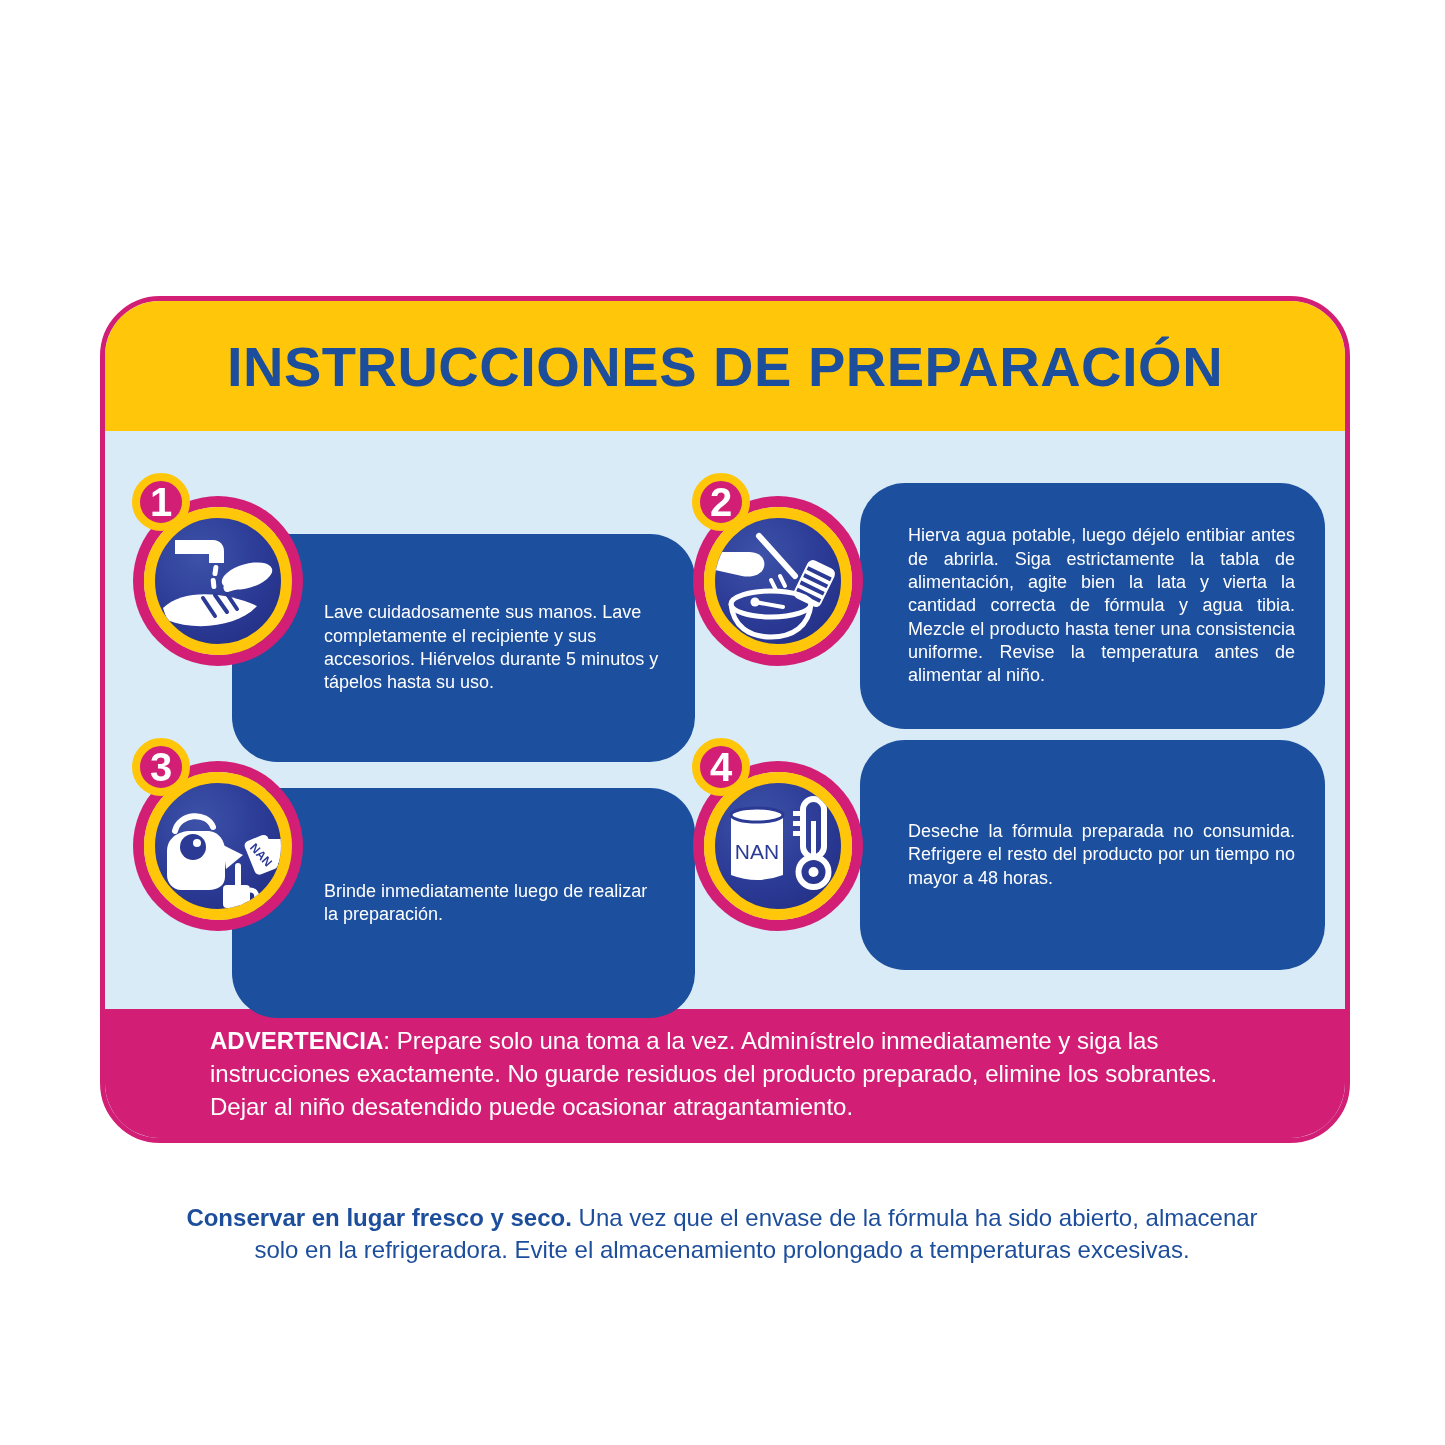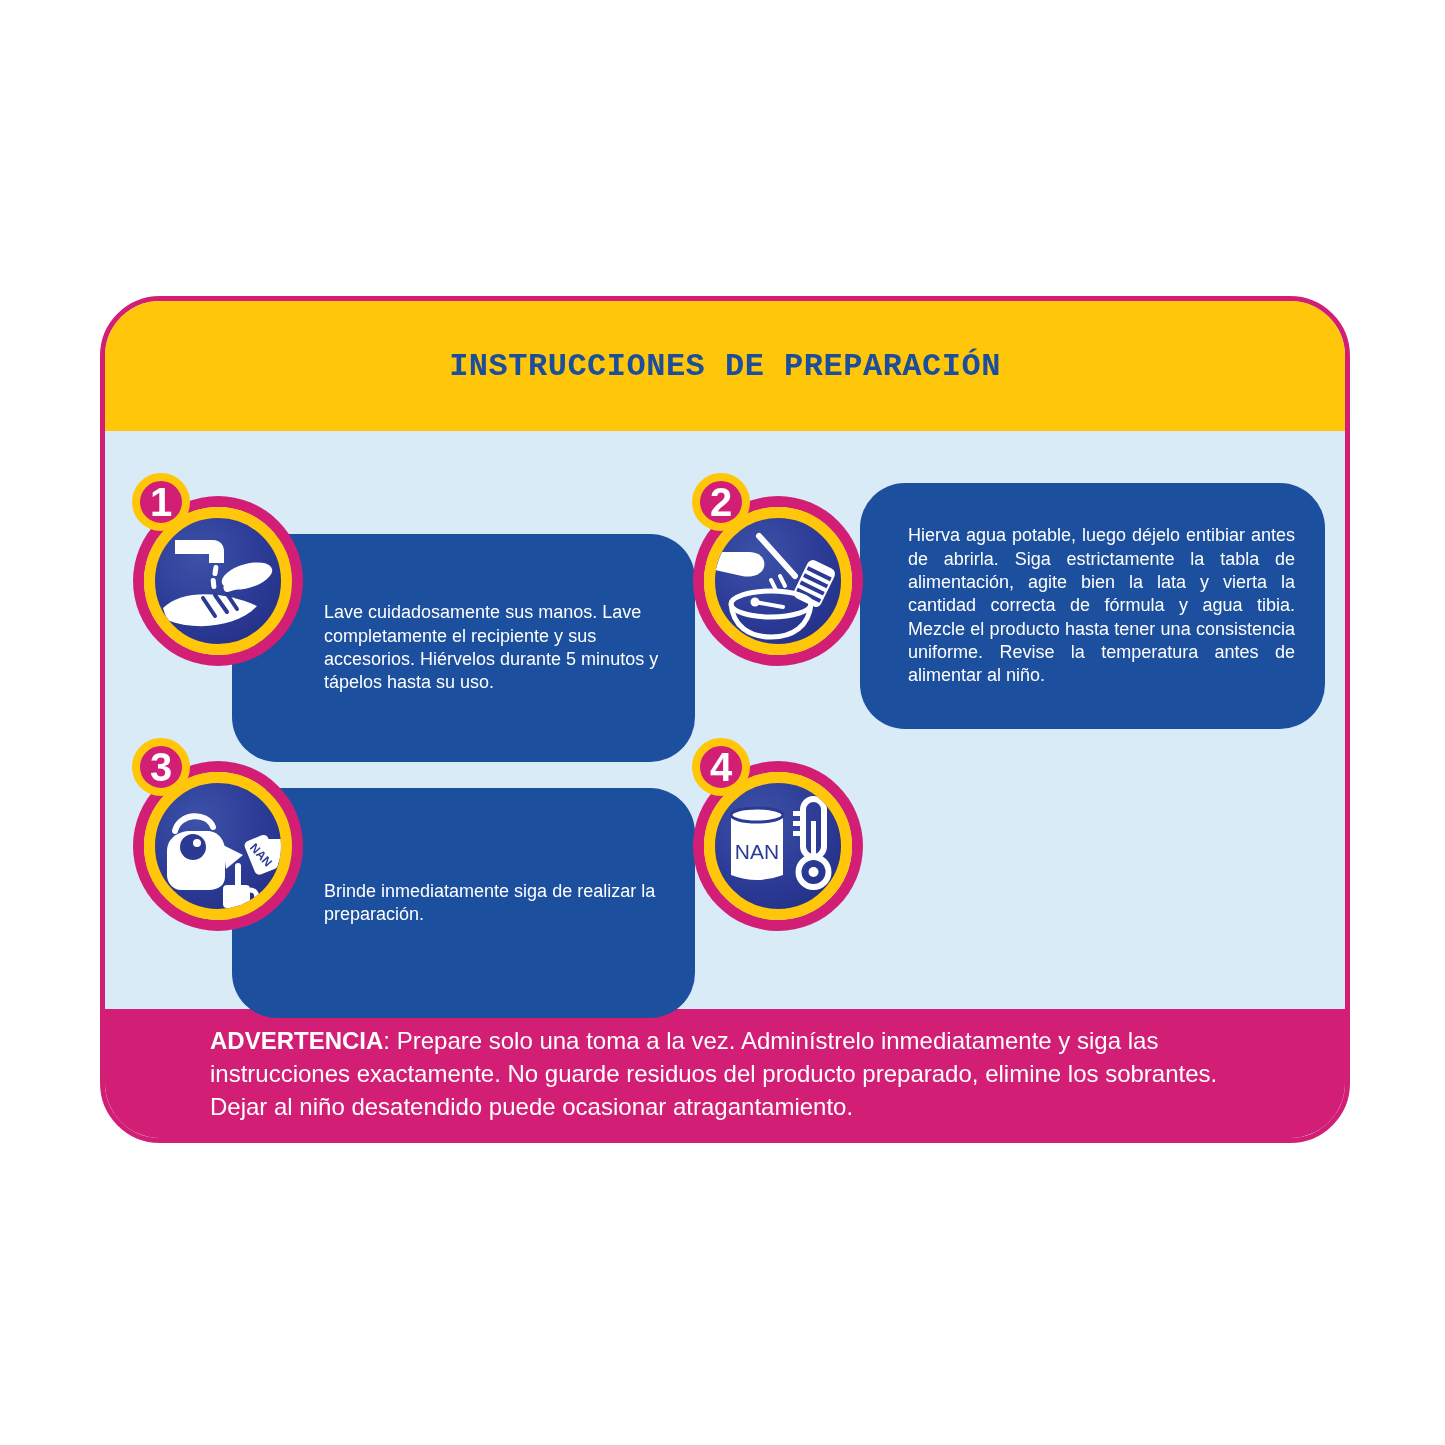--- a/index.html
+++ b/index.html
@@ -15,22 +15,22 @@
   html,body{width:1445px;height:1445px;background:#ffffff;
     font-family:"Liberation Sans", sans-serif;}
   .stage{position:relative;width:1445px;height:1445px;overflow:hidden;}
 
   .card{position:absolute;left:100px;top:296px;width:1250px;height:847px;
     border:5px solid var(--magenta);border-radius:60px;overflow:hidden;
     background:var(--light-blue);display:flex;flex-direction:column;}
 
   .card-header{height:130px;background:var(--yellow);
     display:flex;align-items:center;justify-content:center;flex:0 0 auto;}
-  .card-title{color:var(--title-blue);font-size:32px;font-weight:bold;
-    letter-spacing:0.5px;font-family:Liberation Mono, monospace;}
+  .card-title{color:var(--title-blue);font-size:56px;font-weight:bold;
+    letter-spacing:0.5px;}
 
   .steps-grid{height:578px;flex:0 0 auto;padding:0 25px;
     display:grid;grid-template-columns:560px 1fr;grid-template-rows:289px 289px;}
 
   .cell{position:relative;}
 
   .panel{position:absolute;background:var(--panel-blue);border-radius:45px;
     color:#fff;font-size:18px;line-height:1.3;display:flex;align-items:center;z-index:1;}
   .cell.c1 .panel{left:102px;width:463px;padding:18px 30px 18px 92px;margin-top:48px;}
   .cell.c2 .panel{left:170px;width:465px;padding:18px 30px 18px 48px;}
@@ -119,21 +119,21 @@
               <line x1="40" y1="84" x2="68" y2="89" stroke="#fff" stroke-width="4" stroke-linecap="round"></line>
               <circle cx="40" cy="84" r="4.5" fill="#fff"></circle>
             </svg>
           </div>
           <div class="badge">2</div>
         </div>
       </div>
 
       <div class="cell r2 c1">
         <div class="panel">
-          <p>Brinde inmediatamente siga de realizar la preparación.</p>
+          <p>Brinde inmediatamente luego de realizar la preparación.</p>
         </div>
         <div class="icon-wrap">
           <div class="ring">
             <svg width="126" height="126" viewBox="0 0 126 126">
               <path d="M12 68 C12 56 22 48 36 48 H52 C64 48 70 58 70 68 V94 C70 102 63 107 54 107 H26 C18 107 12 100 12 92 Z" fill="#fff"></path>
               <path d="M20 48 C24 30 52 28 58 44" fill="none" stroke="#fff" stroke-width="6" stroke-linecap="round"></path>
               <circle cx="38" cy="64" r="13" fill="#2B3A95"></circle>
               <circle cx="42" cy="60" r="4" fill="#fff"></circle>
               <path d="M68 62 L88 72 L71 86 Z" fill="#fff"></path>
               <rect x="80" y="80" width="6" height="26" rx="3" fill="#fff"></rect>
@@ -144,20 +144,23 @@
                 <rect x="94" y="54" width="25" height="36" rx="5" fill="#fff"></rect>
                 <text x="106" y="76" text-anchor="middle" font-size="12" font-weight="bold" fill="#2B3A95" transform="rotate(70 106 72)">NAN</text>
               </g>
             </svg>
           </div>
           <div class="badge">3</div>
         </div>
       </div>
 
       <div class="cell r2 c2">
+        <div class="panel">
+          <p class="justify">Deseche la fórmula preparada no consumida. Refrigere el resto del producto por un tiempo no mayor a 48 horas.</p>
+        </div>
         <div class="icon-wrap">
           <div class="ring">
             <svg width="126" height="126" viewBox="0 0 126 126">
               <path d="M16 32 V92 Q42 102 68 92 V32 Z" fill="#fff"></path>
               <ellipse cx="42" cy="32" rx="26" ry="7" fill="#fff" stroke="#2B3A95" stroke-width="3"></ellipse>
               <text x="42" y="76" text-anchor="middle" font-size="21" fill="#2B3A95">NAN</text>
               <rect x="88" y="16" width="21" height="58" rx="10.5" fill="none" stroke="#fff" stroke-width="6"></rect>
               <rect x="96" y="38" width="5" height="36" fill="#fff"></rect>
               <circle cx="98.5" cy="89" r="15" fill="none" stroke="#fff" stroke-width="6"></circle>
               <circle cx="98.5" cy="89" r="5" fill="#fff"></circle>
@@ -173,14 +176,17 @@
     </div>
 
     <div class="warning-band">
       <div class="warning-text">
         <b>ADVERTENCIA</b><span>: Prepare solo una toma a la vez. Adminístrelo inmediatamente y siga las instrucciones exactamente. No guarde residuos del producto preparado, elimine los sobrantes. Dejar al niño desatendido puede ocasionar atragantamiento.</span>
       </div>
     </div>
 
   </div>
 
+  <div class="storage-note">
+    <b>Conservar en lugar fresco y seco.</b><span> Una vez que el envase de la fórmula ha sido abierto, almacenar solo en la refrigeradora. Evite el almacenamiento prolongado a temperaturas excesivas.</span>
+  </div>
 
 </div>
 
 </body></html>

